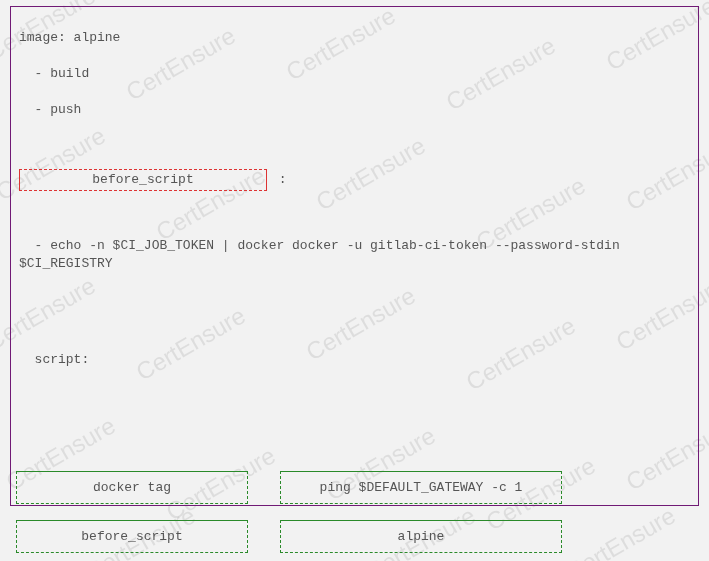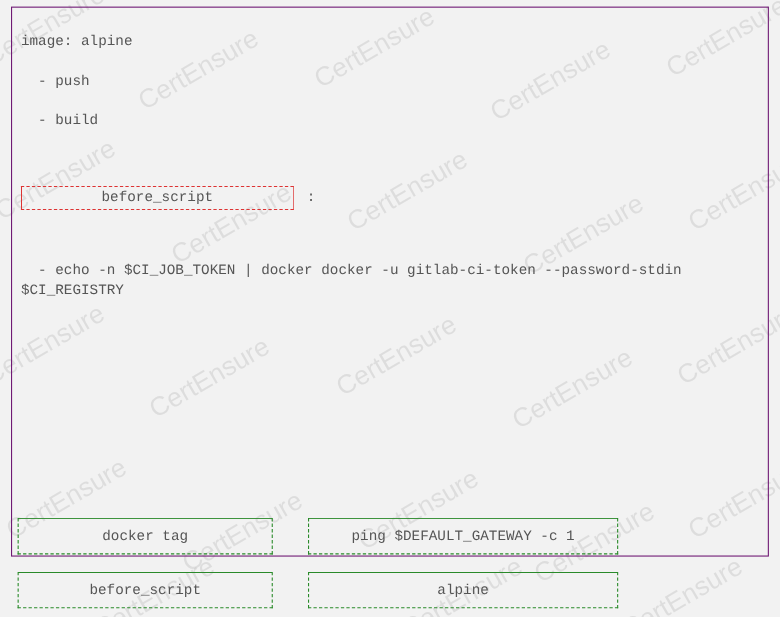--- a/index.html
+++ b/index.html
@@ -44,28 +44,29 @@
     <span class="wm" style="left:480px;top:480px">CertEnsure</span>
     <span class="wm" style="left:620px;top:440px">CertEnsure</span>
     <span class="wm" style="left:80px;top:530px">CertEnsure</span>
     <span class="wm" style="left:360px;top:530px">CertEnsure</span>
     <span class="wm" style="left:560px;top:530px">CertEnsure</span>
   </div>
 
   <div class="main-box">
     <div class="code-area">
 <div>image: alpine</div>
+<div>  - build</div>
 <div>  - push</div>
-<div>  - build</div>
 <div style="height:14px"></div>
 <div><span class="blank-box blank-red" style="width:230px">before_script</span><span class="sp"> :</span></div>
 <div style="height:10px"></div>
 <div>  - echo -n $CI_JOB_TOKEN | docker docker -u gitlab-ci-token --password-stdin $CI_REGISTRY</div>
 <div style="height:10px"></div>
 <div style="height:14px"></div>
+<div>  script:</div>
 <div style="height:10px"></div>
 
 
 
 
 
 
 
 
 

